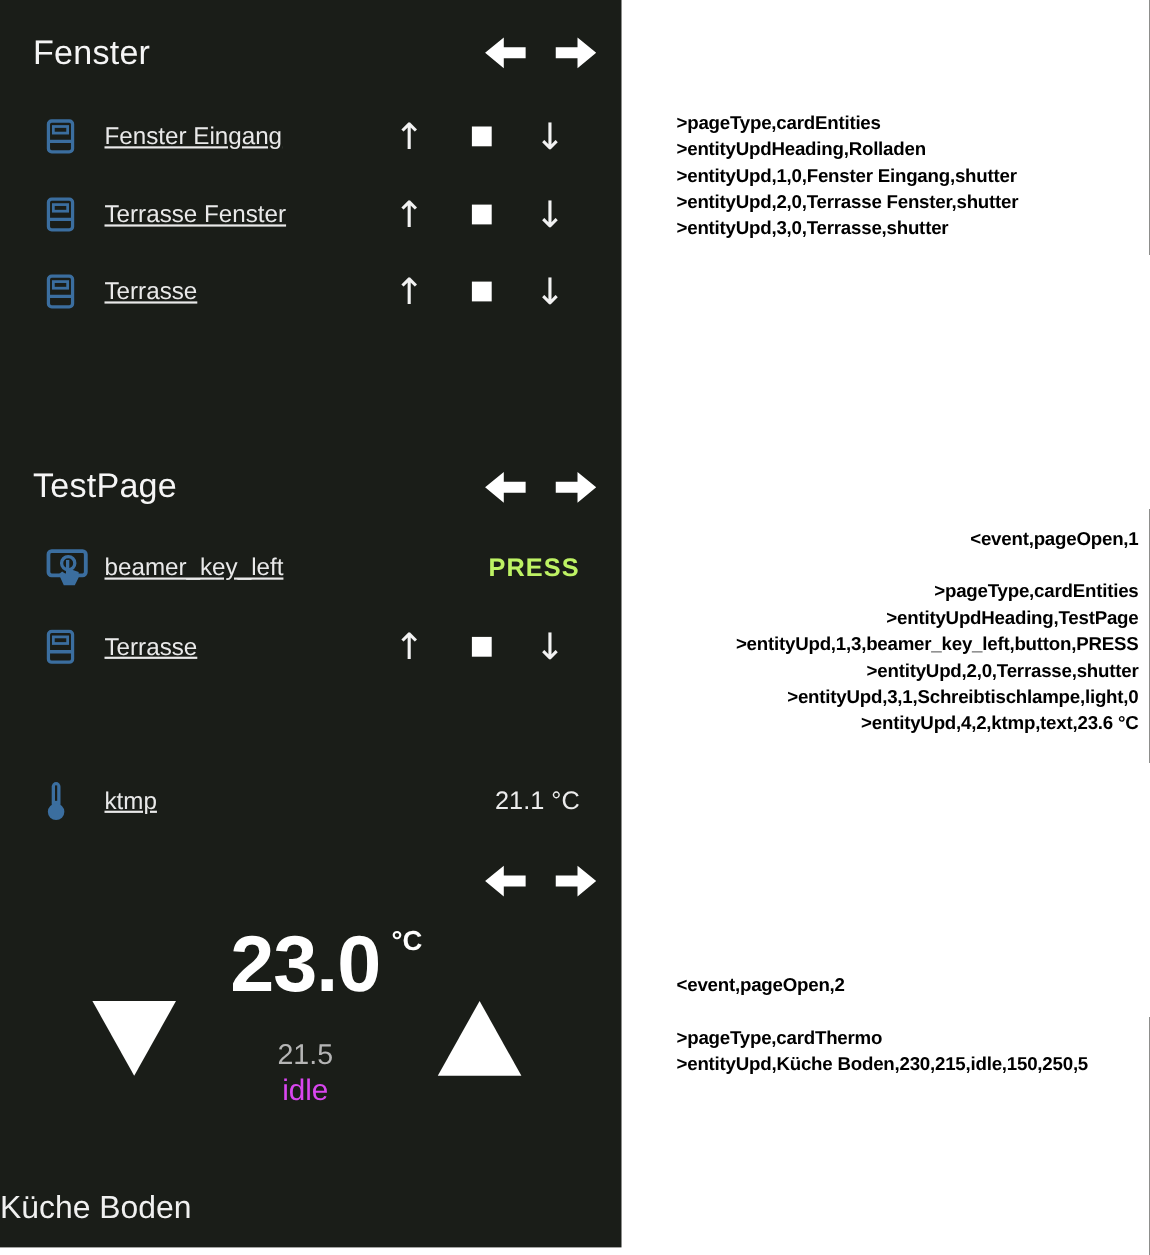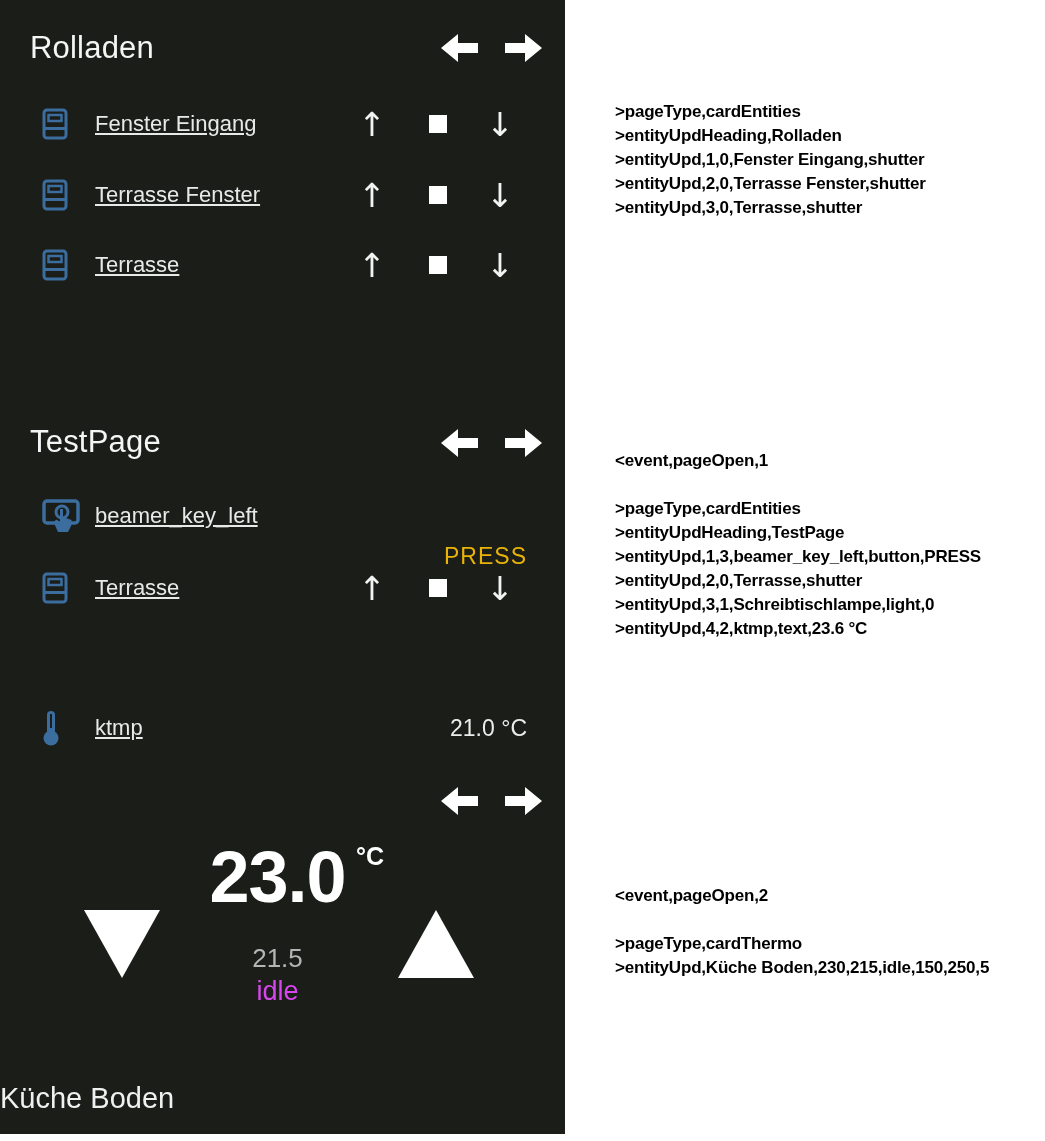--- a/index.html
+++ b/index.html
@@ -42,23 +42,22 @@
   .btn-stop { left:429px; width:18px; height:18px; }
   .btn-down { left:480px; width:40px; font-size:33px; text-align:center; }
   .stop-square { display:block; width:18px; height:18px; background:#ffffff; }
 
   .value {
     position:absolute; right:38px; top:50%; transform:translateY(-50%);
     font-size:23px; white-space:nowrap;
   }
   .press-btn {
     background:none; border:none; padding:0; cursor:pointer;
-    color:#eab308; font-weight:400; letter-spacing:1px;
+    color:#bef264; font-weight:700; letter-spacing:1px;
     font-family:"Liberation Sans", sans-serif;
-    margin-top:40px;
   }
   .text-value { color:#ececec; }
 
   .toggle {
     position:absolute; right:30px; top:50%; transform:translateY(-50%);
     width:70px; height:24px; border-radius:12px; background:#454545;
     border:none; cursor:pointer; padding:0;
   }
   .toggle .knob {
     position:absolute; left:-1px; top:-7px; width:38px; height:38px;
@@ -92,36 +91,36 @@
     font-size:27px; color:#d946ef;
   }
   .thermo-name {
     position:absolute; left:0; top:312px; width:530px; 
     font-size:29px; color:#f0f0f0;
   }
 
   
   .log { position:absolute; left:615px; width:420px; }
   .log-1 { top:78px; }
-  .log-2 { top:451px; }
+  .log-2 { top:480px;text-align:right; }
   .log-3 { top:886px; }
   .log-line {
     height:24px; font-size:17px; font-weight:700; color:#000000;
     white-space:nowrap; letter-spacing:-0.2px;
   }
 </style>
 </head>
 <body>
 
 <div class="canvas">
 
   <div class="screen">
 
     <section class="page page-1">
-      <div class="page-title" style="top:30px">Rolladen</div>
+      <div class="page-title" style="top:30px">Fenster</div>
       <button class="nav nav-left" style="top:33px">
         <span><svg width="38" height="30" viewBox="0 0 38 30">
               <polygon points="38,10 18,10 18,1 1,15 18,29 18,20 38,20" fill="#ffffff"></polygon>
             </svg></span>
       </button>
       <button class="nav nav-right" style="top:33px">
         <span><svg width="38" height="30" viewBox="0 0 38 30">
               <polygon points="0,10 20,10 20,1 37,15 20,29 20,20 0,20" fill="#ffffff"></polygon>
             </svg></span>
       </button>
@@ -219,21 +218,21 @@
 
       <div class="row" style="top:284px">
         <span class="icon">
           <svg width="18" height="36" viewBox="0 0 18 36">
               <rect x="5" y="1" width="8" height="24" rx="4" fill="#3b6e9f"></rect>
               <rect x="8" y="4" width="2" height="14" fill="#1a1d18"></rect>
               <circle cx="9" cy="28" r="7.5" fill="#3b6e9f"></circle>
             </svg>
         </span>
         <span class="label">ktmp</span>
-        <span class="value text-value">21.0 °C</span>
+        <span class="value text-value">21.1 °C</span>
       </div>
     </section>
 
     <section class="page page-3">
       <button class="nav nav-left" style="top:16px">
         <span><svg width="38" height="30" viewBox="0 0 38 30">
               <polygon points="38,10 18,10 18,1 1,15 18,29 18,20 38,20" fill="#ffffff"></polygon>
             </svg></span>
       </button>
       <button class="nav nav-right" style="top:16px">

